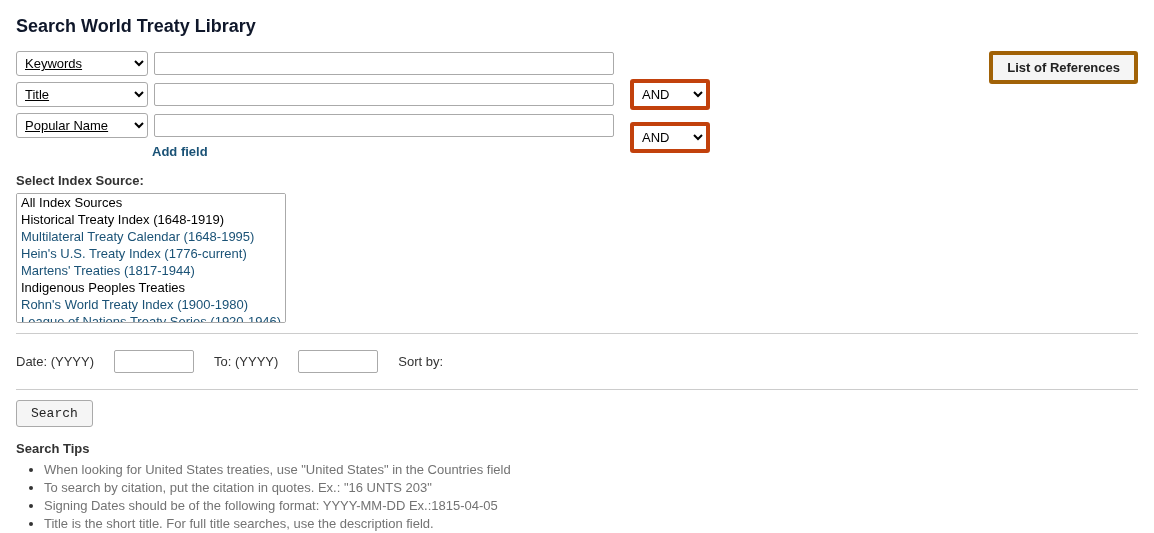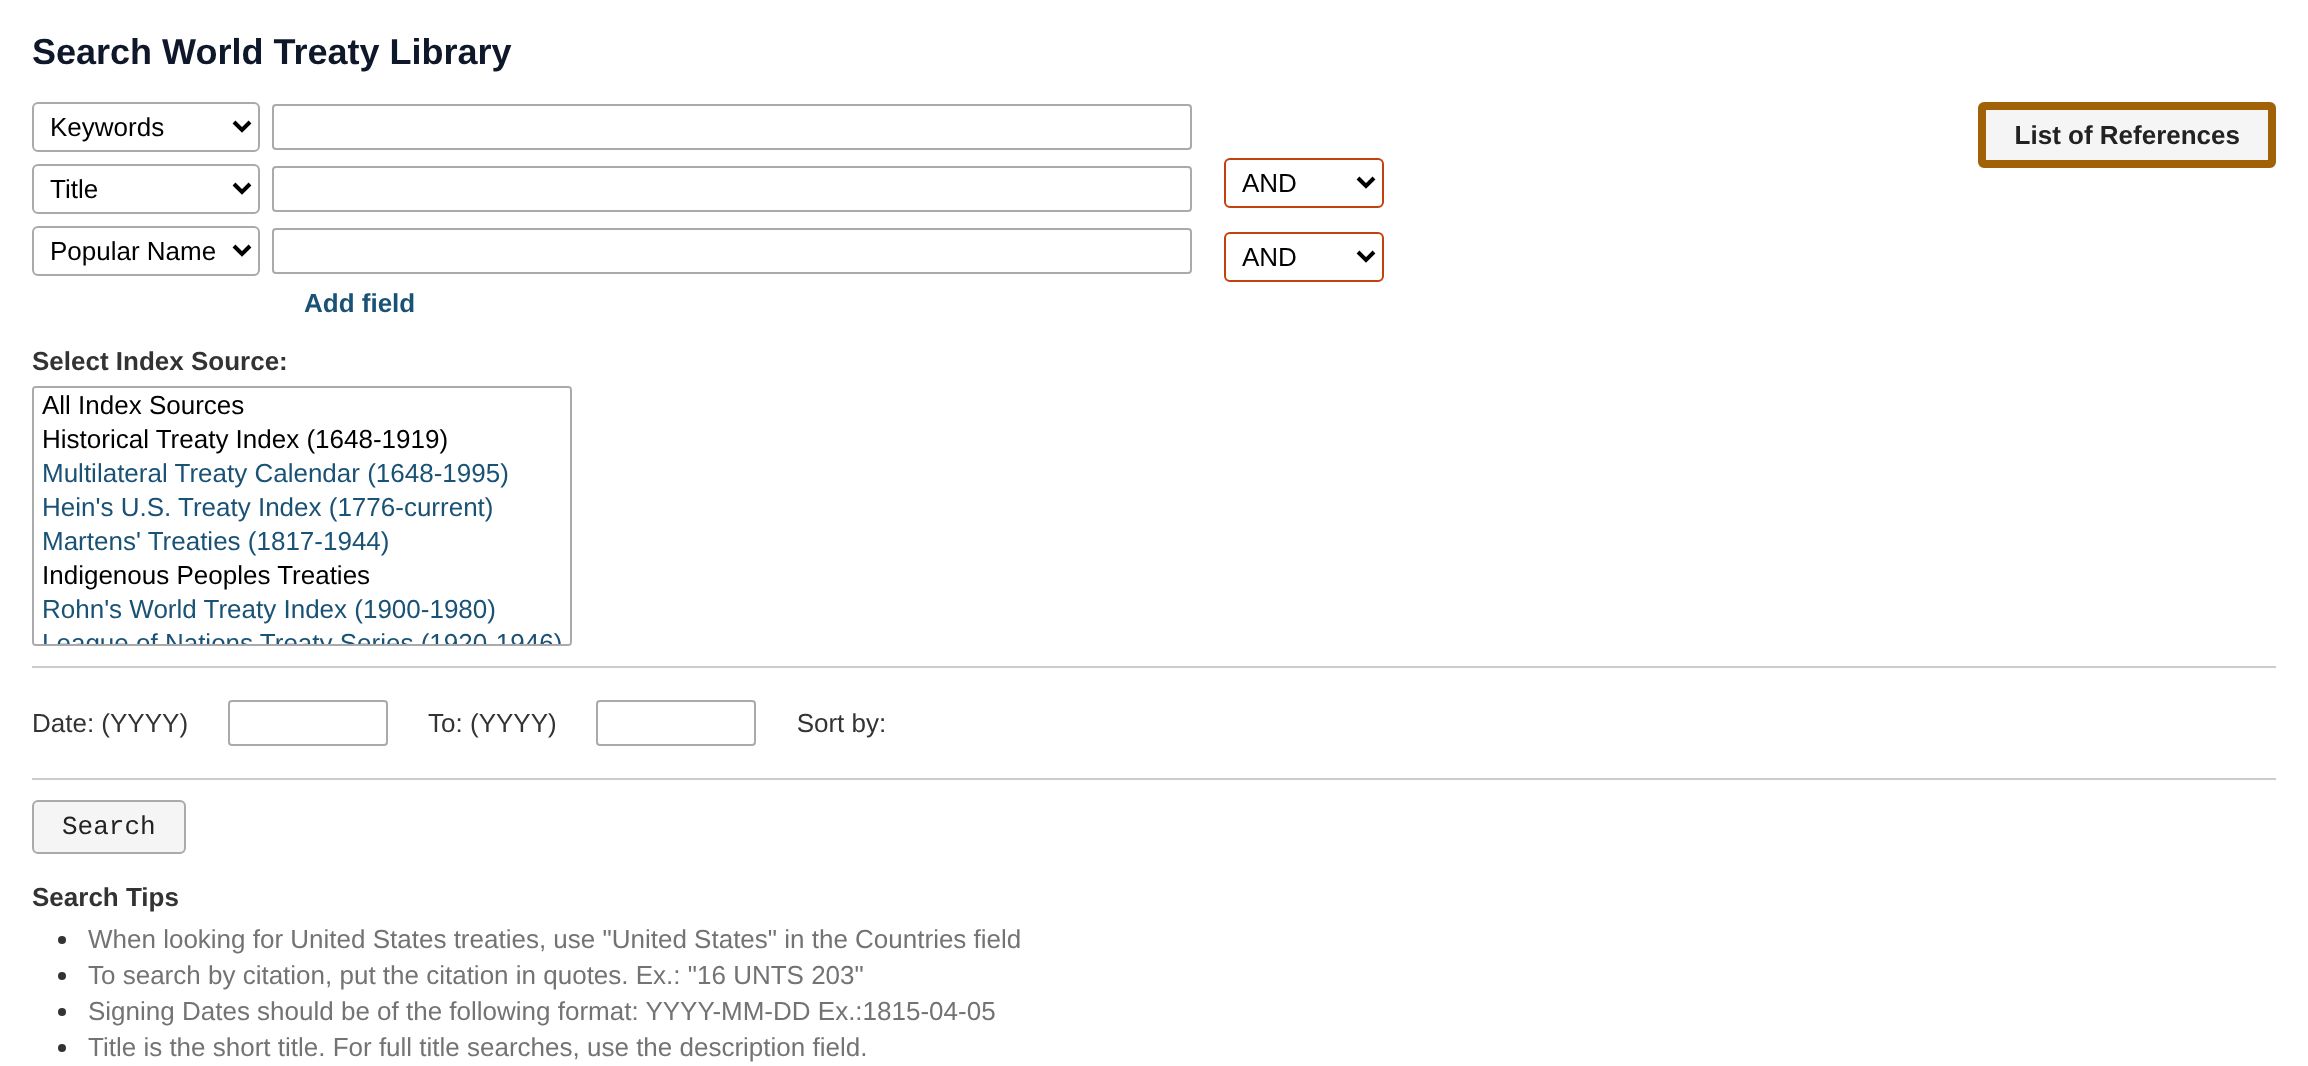--- a/index.html
+++ b/index.html
@@ -16,38 +16,39 @@
       margin-bottom: 14px;
       color: #0f172a;
     }
     .search-row {
       display: flex;
       align-items: center;
       margin-bottom: 6px;
       gap: 6px;
     }
     .field-select {
-      width: 114px;
+      width: 132px;
       padding: 3px 4px;
       border: 1px solid #aaa;
       border-radius: 3px;
       font-size: 13px;
       background: #fff;
+      text-decoration: underline;
     }
     .search-input {
       width: 460px;
       padding: 3px 6px;
       border: 1px solid #aaa;
       border-radius: 2px;
       font-size: 13px;
     }
     .operator-select {
       width: 80px;
       padding: 3px 4px;
-      border: 1px solid #c2410c;
+      border: 4px solid #c2410c;
       border-radius: 3px;
       font-size: 13px;
       background: #fff;
     }
     .add-field-link {
       color: #1a5276;
       font-size: 13px;
       text-decoration: none;
       cursor: pointer;
       margin-left: 136px;

